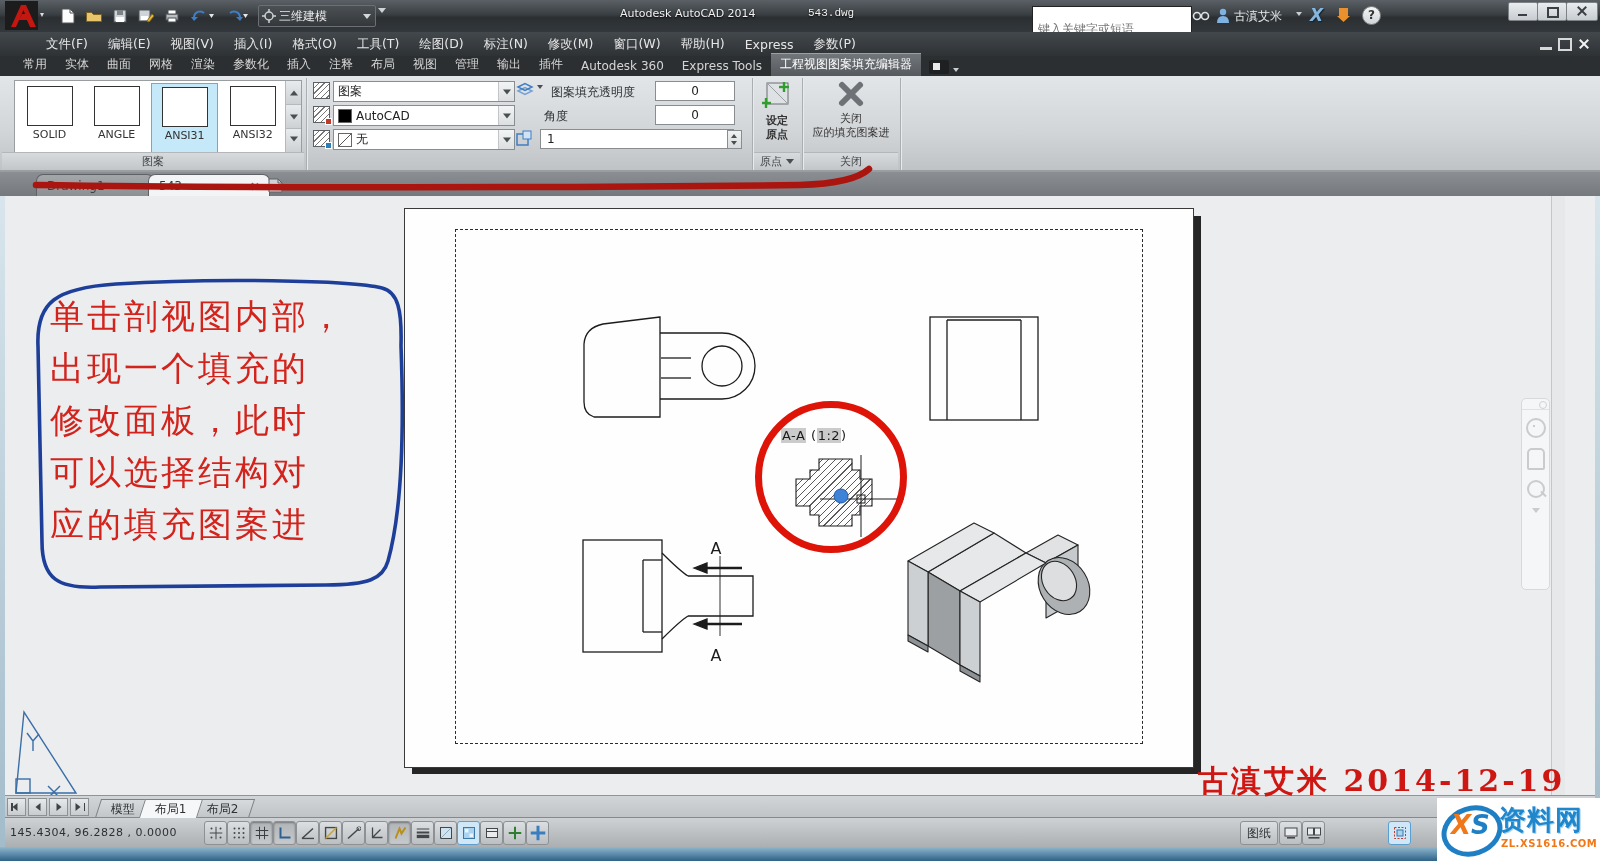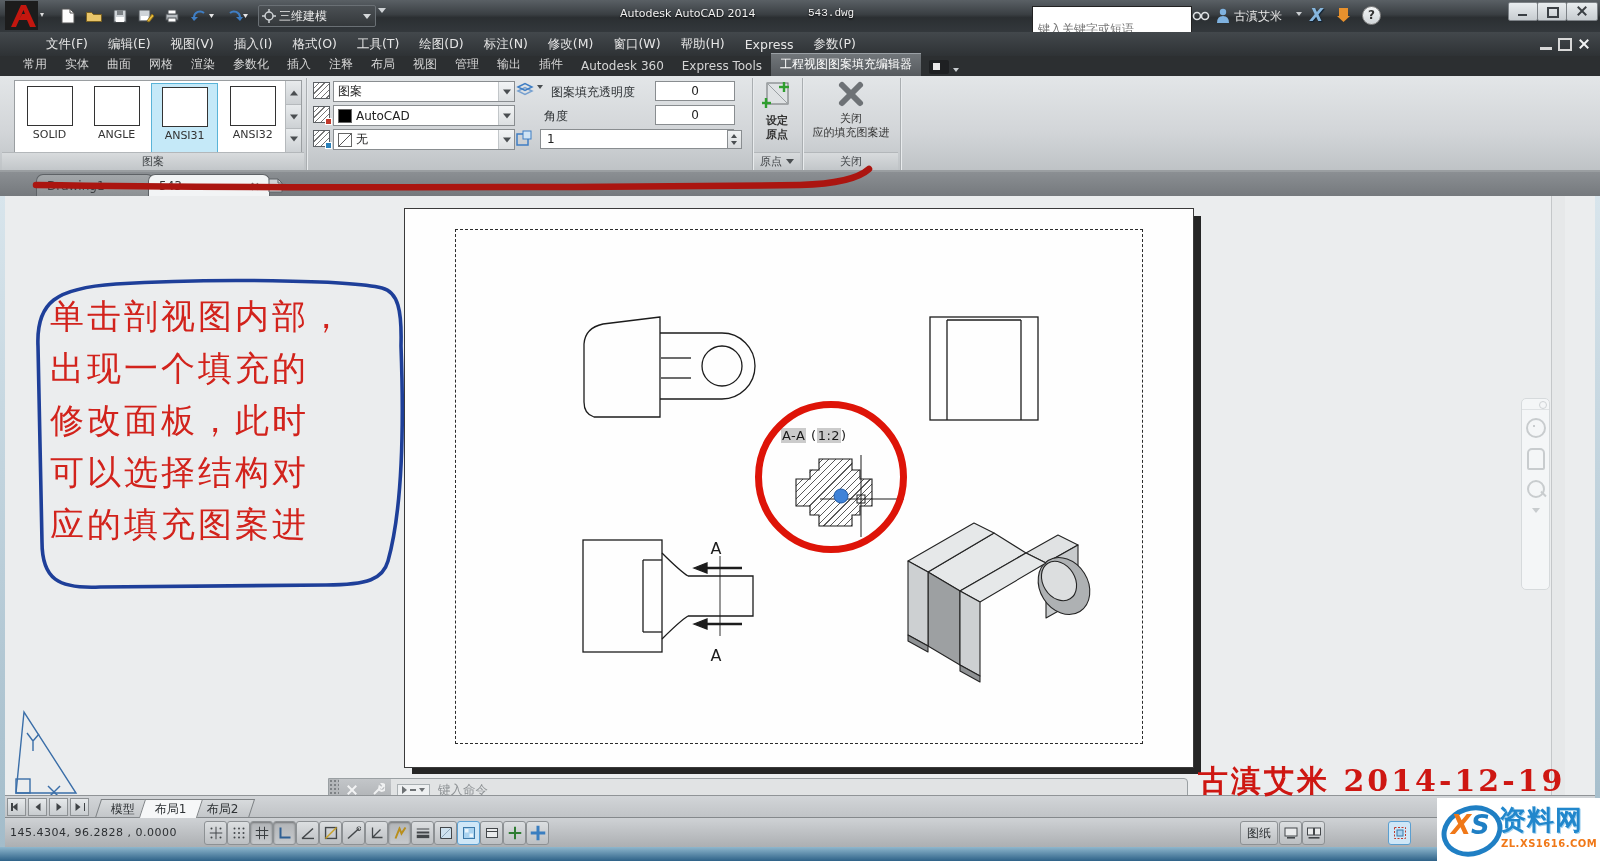--- a/index.html
+++ b/index.html
@@ -494,37 +494,20 @@
           <div style="position:absolute;left:5px;top:5px;width:2px;height:2px;background:#c3c7c9;"></div>
         </div>
       <div style="margin:10px auto;width:14px;height:18px;border:2px solid #c3c7c9;border-radius:5px 5px 2px 2px;"></div>
       <div style="margin:10px auto;width:14px;height:14px;border:2px solid #c3c7c9;border-radius:50%;position:relative;">
           <div style="position:absolute;left:11px;top:11px;width:7px;height:2px;background:#c3c7c9;transform:rotate(45deg);"></div>
         </div>
       <div style="margin:8px auto 0 auto;width:0;height:0;border-left:4px solid transparent;border-right:4px solid transparent;border-top:5px solid #c3c7c9;"></div>
     </div>
     <div class="scrollcol"></div>
 
-    <div class="dock">
-      <div class="dock-grip"></div>
-      <div class="dock-seg">
-        <div class="xmark"></div>
-        <svg width="14" height="14">
-            <path d="M3 11 L8 6 M8 6 a3.4 3.4 0 1 0 3-5 l1.5 2 -2 2 -2-1.5 z" fill="none" stroke="#f0f1f2" stroke-width="2"></path>
-          </svg>
-      </div>
-      <div class="dock-field">
-        <span style="display:inline-flex;align-items:center;gap:3px;border:1px solid #aab0b3;background:#eef0f1;padding:1px 4px;">
-          <span style="width:0;height:0;border-top:4px solid transparent;border-bottom:4px solid transparent;border-left:5px solid #6d7competitive;border-left:5px solid #6d7174;"></span>
-          <span style="width:6px;height:2px;background:#6d7174;"></span>
-          <span style="width:0;height:0;border-left:3px solid transparent;border-right:3px solid transparent;border-top:4px solid #6d7174;"></span>
-        </span>
-        <span>键入命令</span>
-      </div>
-    </div>
   </div>
 
   <div class="sig">古滇艾米 2014-12-19</div>
 
   <div class="layoutrow">
     <div style="width:6px;"></div>
     <div class="lnav">
         <span class="glyph" style="border-top:4px solid transparent;border-bottom:4px solid transparent;border-right:5px solid #3f4346;width:0;height:0;margin-left:-2px;"></span>
         <span style="position:absolute;left:3px;top:4px;width:1.5px;height:8px;background:#3f4346;"></span>
       </div>

